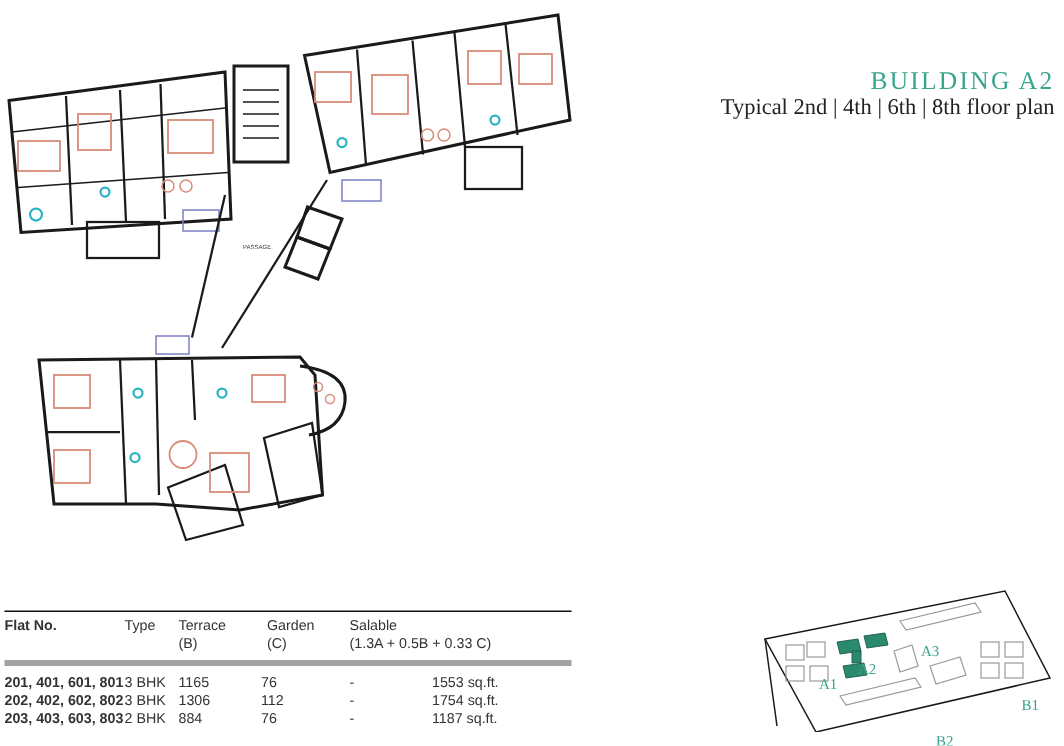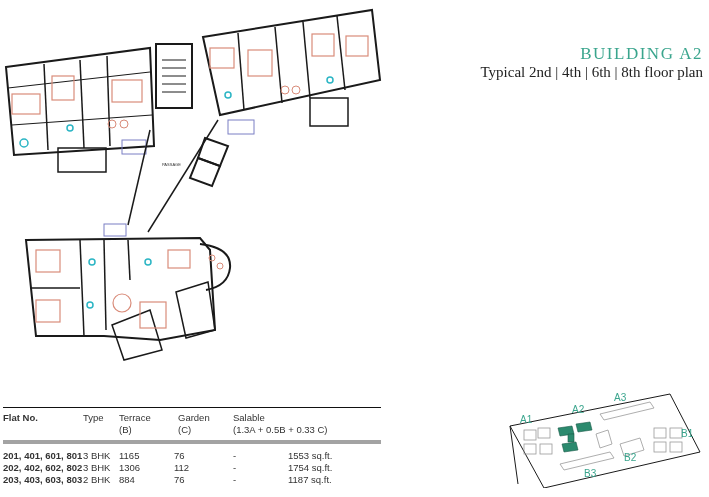--- a/index.html
+++ b/index.html
@@ -26,21 +26,21 @@
   .c0 { width: 80px; font-weight: bold; }
   .c1 { width: 36px; }
   .c2 { width: 55px; }
   .c3 { width: 59px; }
   .c4 { width: 55px; }
   .c5 { width: 93px; }
   .head .col { line-height: 12px; }
 
   .keyplan { position: absolute; left: 500px; top: 388px; width: 209px; height: 100px; }
   .keyplan svg { width: 209px; height: 100px; }
-  .kp-label { position: absolute; font-family: Liberation Sans, sans-serif; font-size: 10px; color: #3aa58d; }
+  .kp-label { position: absolute; font-family: Liberation Serif, serif; font-size: 10px; color: #3aa58d; margin-top: 37px; }
 </style>
 </head>
 <body>
 
 <svg class="plan-svg" viewBox="0 0 709 400" xmlns="http://www.w3.org/2000/svg">
   <g fill="none" stroke="#1a1a1a" stroke-width="2">
     <polygon points="6,67 150,48 154,146 14,155"></polygon>
     <line x1="44" y1="64" x2="48" y2="150" stroke-width="1.5"></line>
     <line x1="80" y1="60" x2="84" y2="148" stroke-width="1.5"></line>
     <line x1="107" y1="56" x2="110" y2="146" stroke-width="1.5"></line>
@@ -193,19 +193,19 @@
         <rect x="170" y="54" width="12" height="10"></rect>
       <path d="M120,56 L140,50 L144,62 L124,68 Z"></path>
     </g>
     <g fill="#2b8a6e" stroke="#1a5a48" stroke-width="0.6">
       <path d="M58,40 L72,38 L74,46 L60,48 Z"></path>
       <path d="M76,36 L90,34 L92,42 L78,44 Z"></path>
       <path d="M62,56 L76,54 L78,62 L64,64 Z"></path>
       <path d="M68,46 L74,46 L74,54 L68,54 Z"></path>
     </g>
   </svg>
-  <span class="kp-label" style="left:20px;top:26px;">A1</span>
+  <span class="kp-label" style="left:46px;top:26px;">A1</span>
   <span class="kp-label" style="left:72px;top:16px;">A2</span>
   <span class="kp-label" style="left:114px;top:4px;">A3</span>
   <span class="kp-label" style="left:181px;top:40px;">B1</span>
   <span class="kp-label" style="left:124px;top:64px;">B2</span>
   <span class="kp-label" style="left:84px;top:80px;">B3</span>
 </div>
 
 </body></html>

